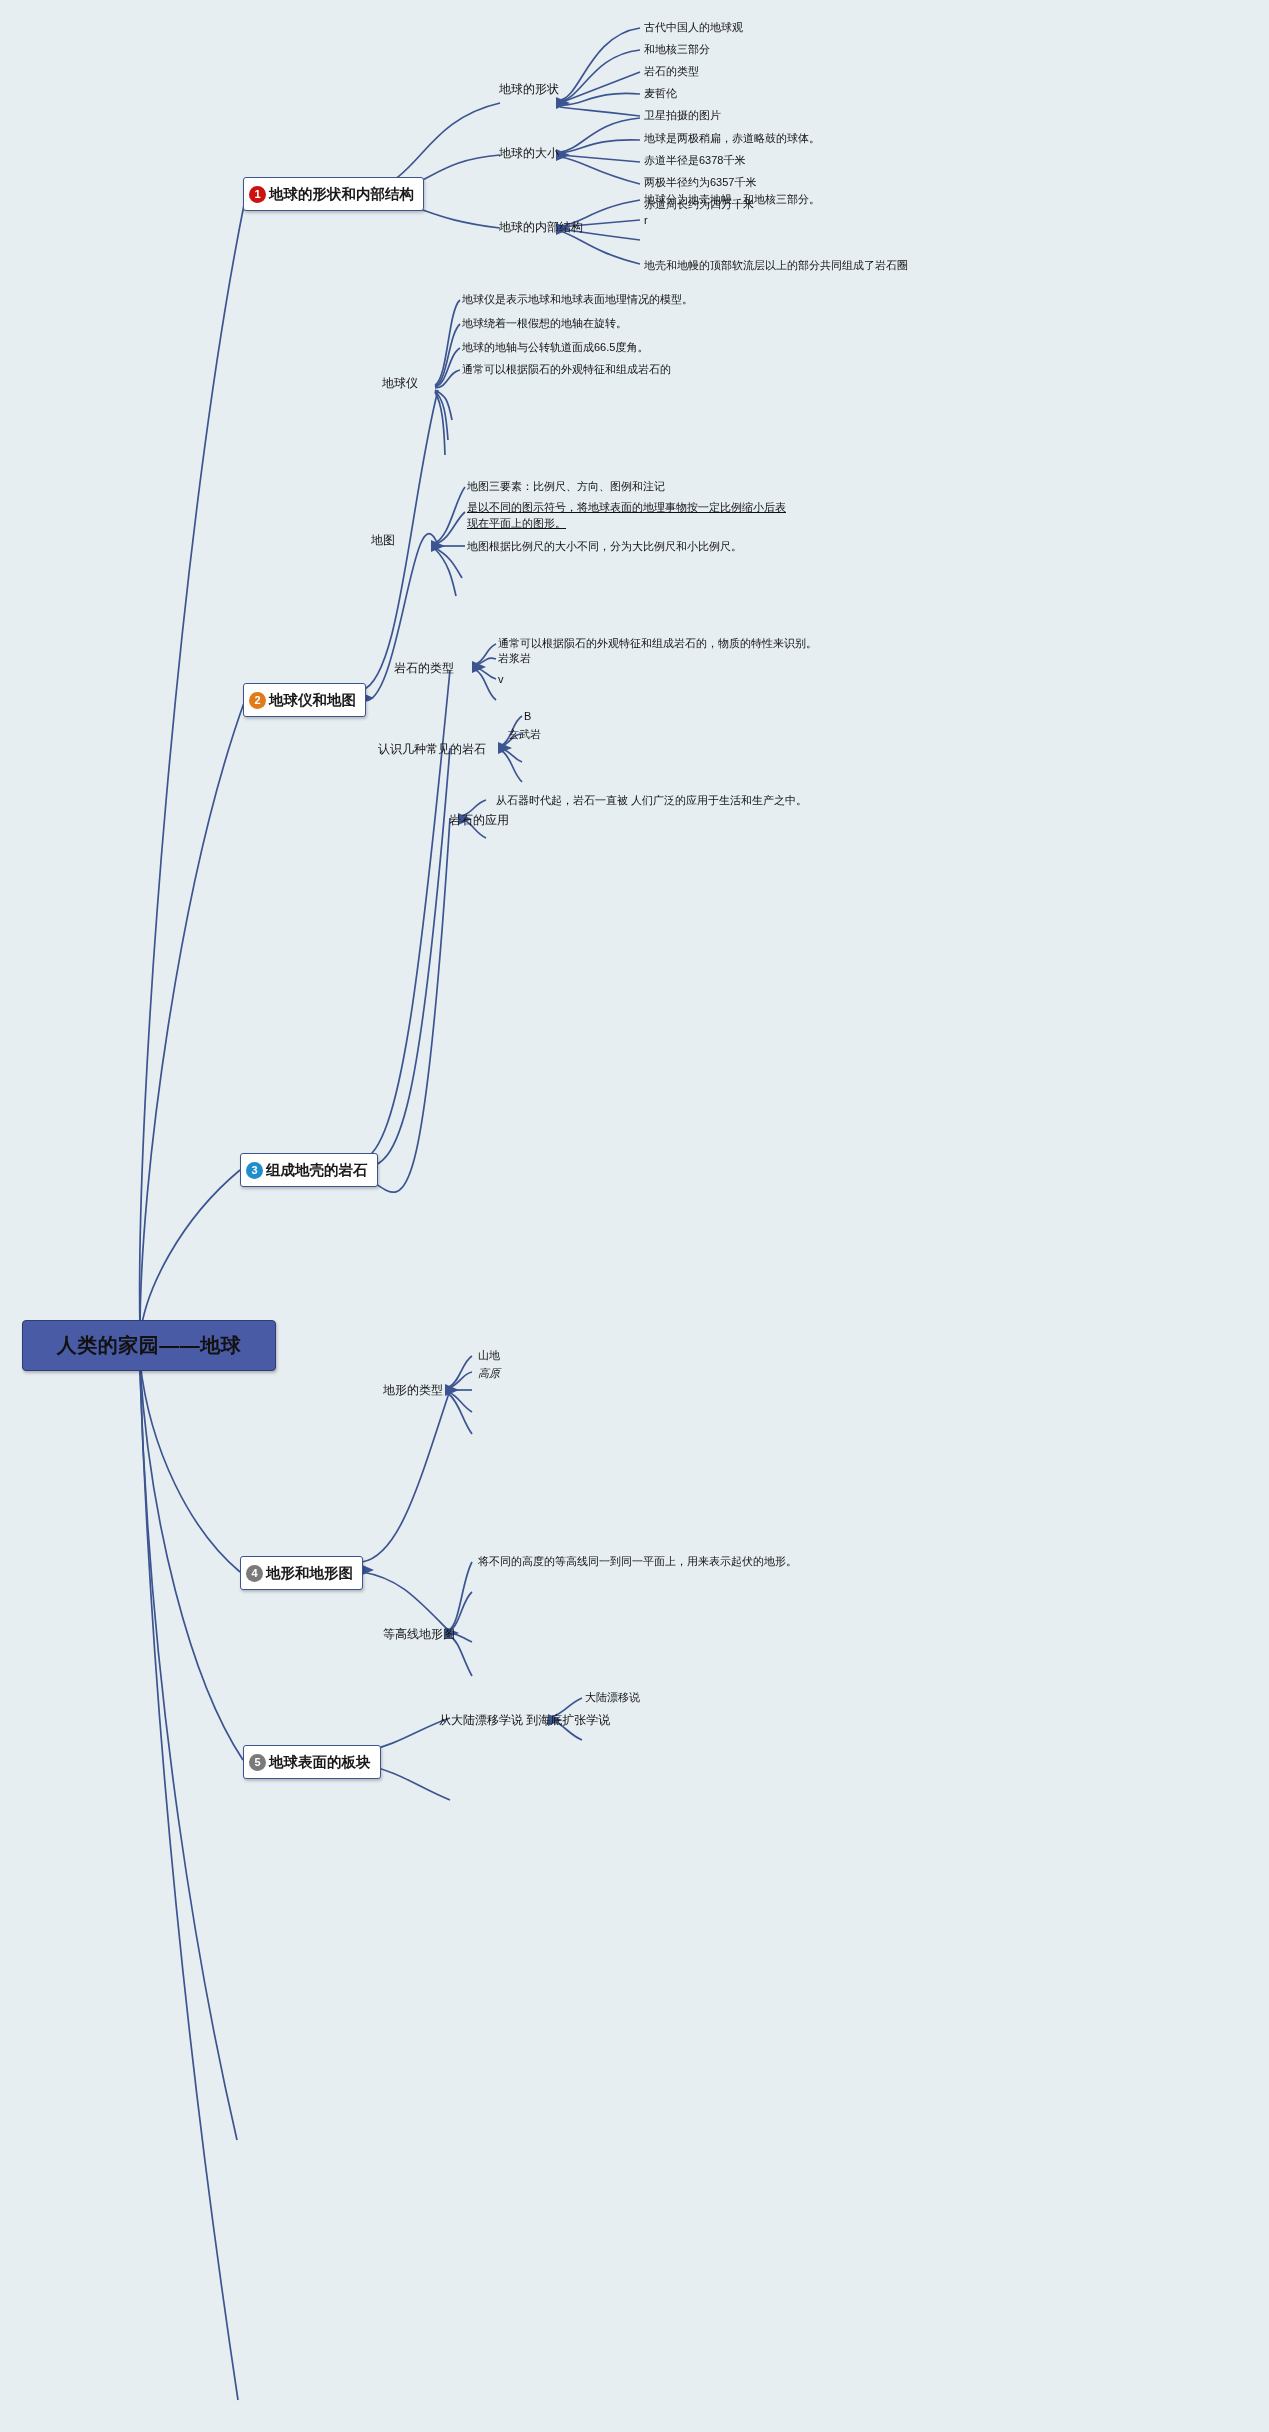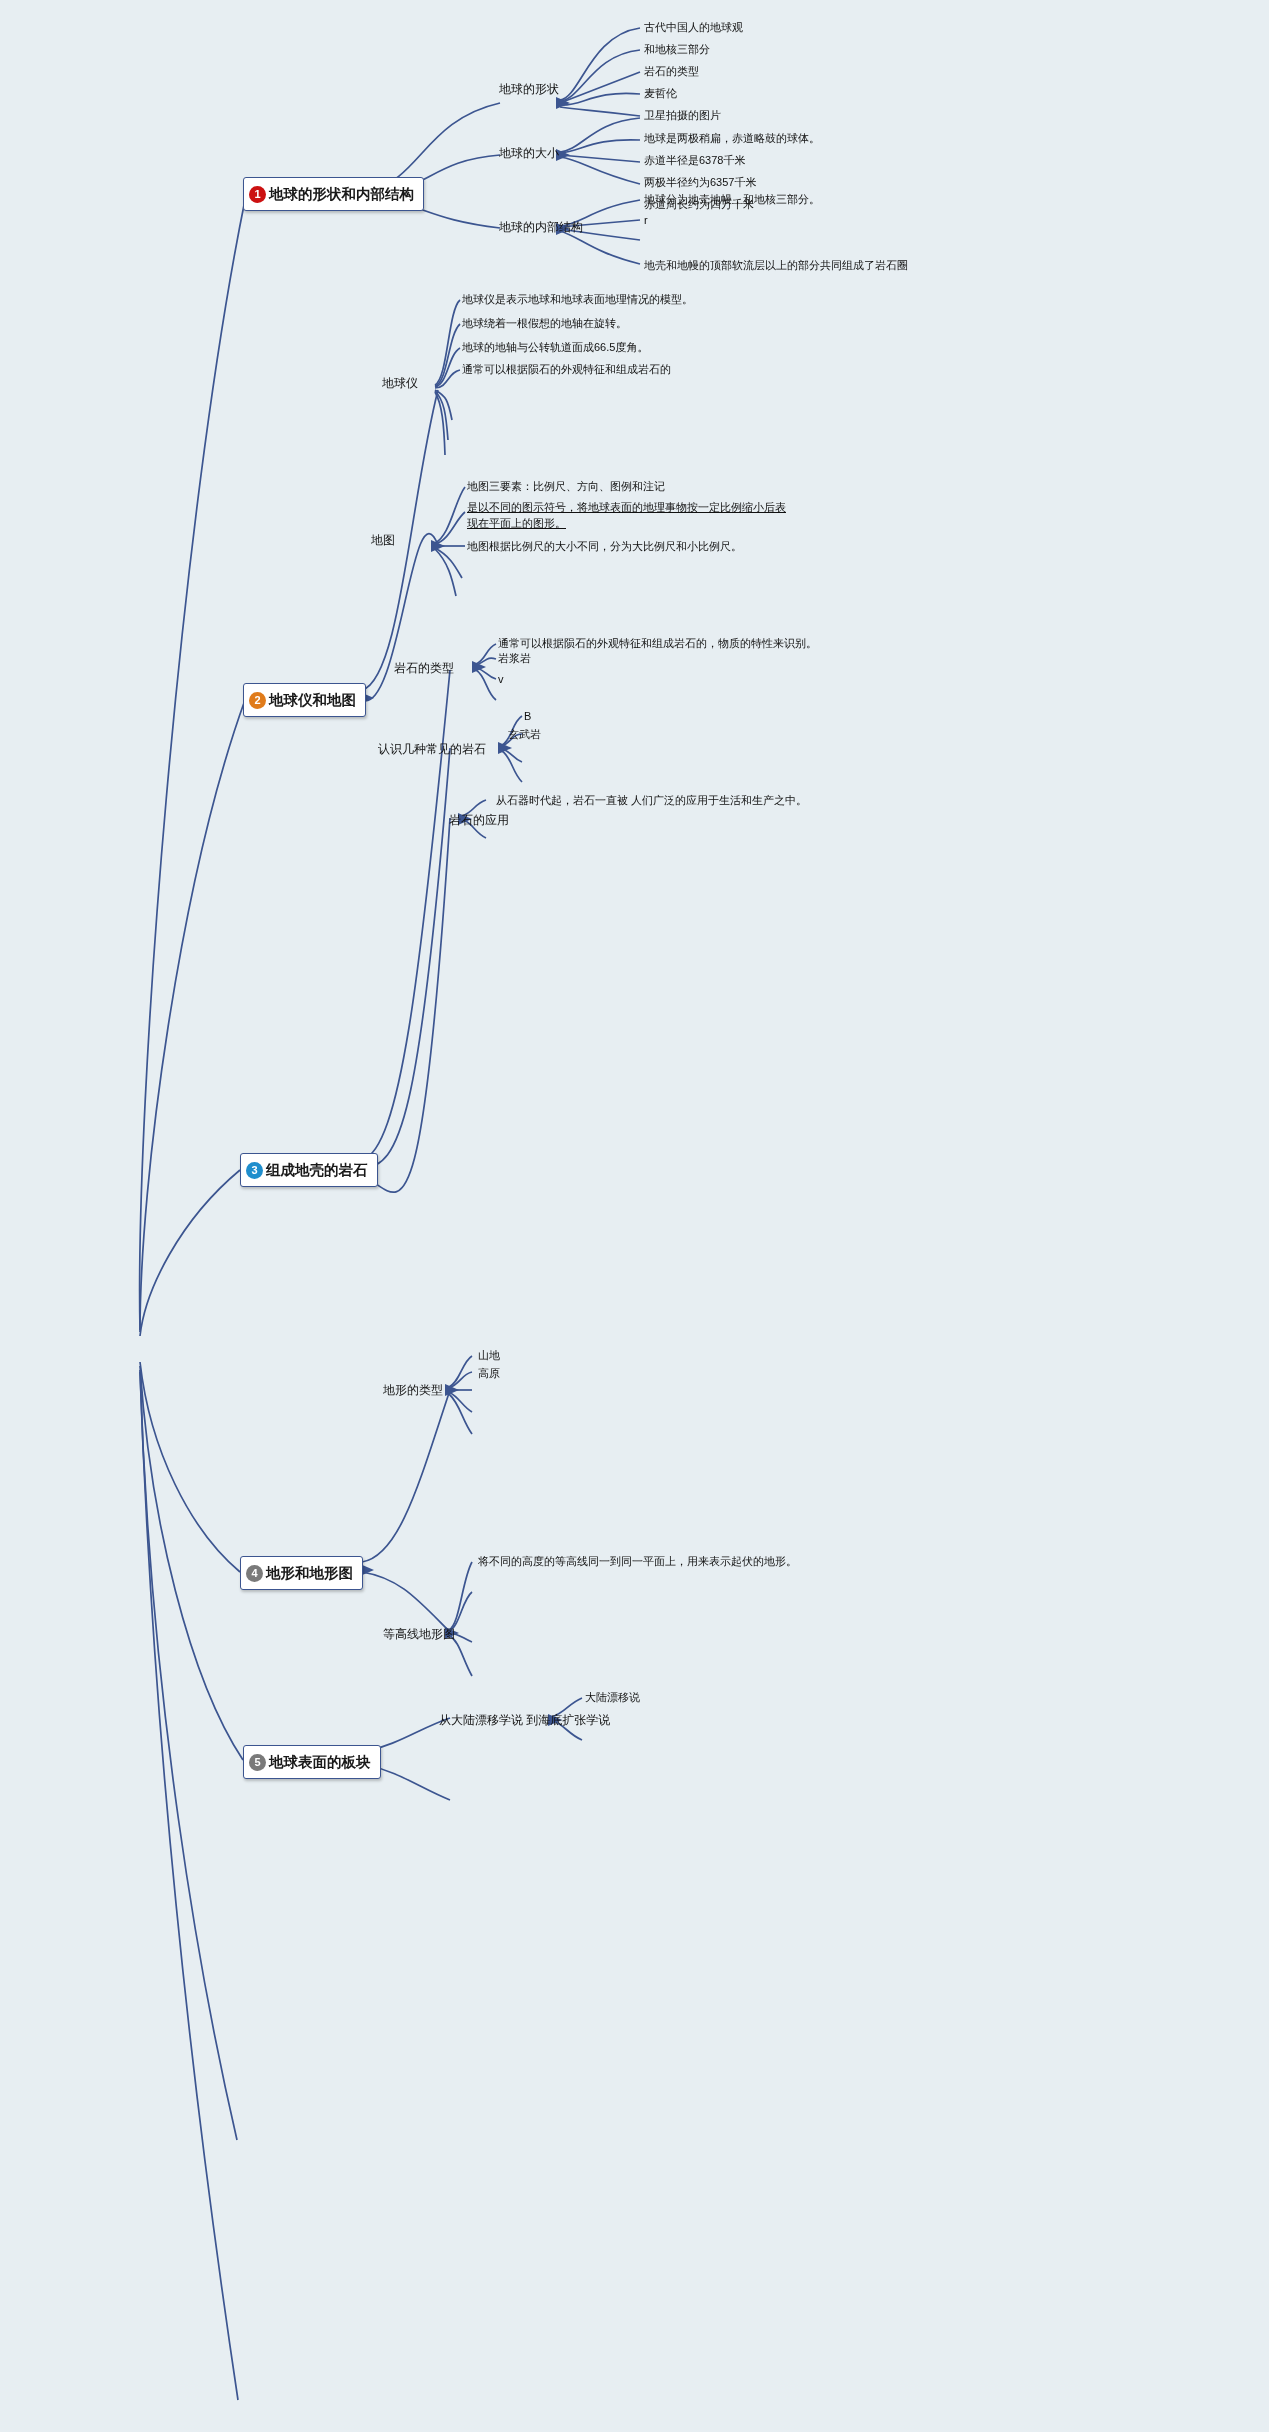--- a/index.html
+++ b/index.html
@@ -158,20 +158,23 @@
 
     <path d="M364,1752 C400,1744 420,1728 450,1718"></path>
     <path d="M364,1764 C400,1772 420,1788 450,1800"></path>
     <polygon class="arrow" points="361,1754 375,1760 361,1766"></polygon>
 
     <path d="M552,1717 C566,1712 568,1704 582,1698"></path>
     <path d="M552,1720 C566,1726 568,1734 582,1740"></path>
     <polygon class="arrow" points="548,1714 562,1720 548,1726"></polygon>
   </svg>
 
+  <div class="node root">
+    <span>人类的家园——地球</span>
+  </div>
 
   <div class="node lvl1" style="left:243px;top:177px;">
     <span class="badge" style="background:#cc1111;">1</span>
     <span>地球的形状和内部结构</span>
   </div>
 
   <div class="node lvl2" style="left:499px;top:81px;text-align:right;">
     <span>地球的形状</span>
   </div>
   <div class="node leaf" style="left:644px;top:20px;"><span>古代中国人的地球观</span></div>
@@ -240,21 +243,21 @@
 
   <div class="node lvl1" style="left:240px;top:1556px;">
     <span class="badge" style="background:#7a7a7a;">4</span>
     <span>地形和地形图</span>
   </div>
 
   <div class="node lvl2" style="left:383px;top:1382px;">
     <span>地形的类型</span>
   </div>
   <div class="node leaf" style="left:478px;top:1348px;"><span>山地</span></div>
-  <div class="node leaf" style="left:478px;top:1366px;"><span>高原</span></div>
+  <div class="node leaf" style="left:478px;top:1366px;font-style:italic;"><span>高原</span></div>
 
   <div class="node lvl2" style="left:383px;top:1626px;">
     <span>等高线地形图</span>
   </div>
   <div class="node leaf" style="left:478px;top:1554px;"><span>将不同的高度的等高线同一到同一平面上，用来表示起伏的地形。</span></div>
 
   <div class="node lvl1" style="left:243px;top:1745px;">
     <span class="badge" style="background:#7a7a7a;">5</span>
     <span>地球表面的板块</span>
   </div>

